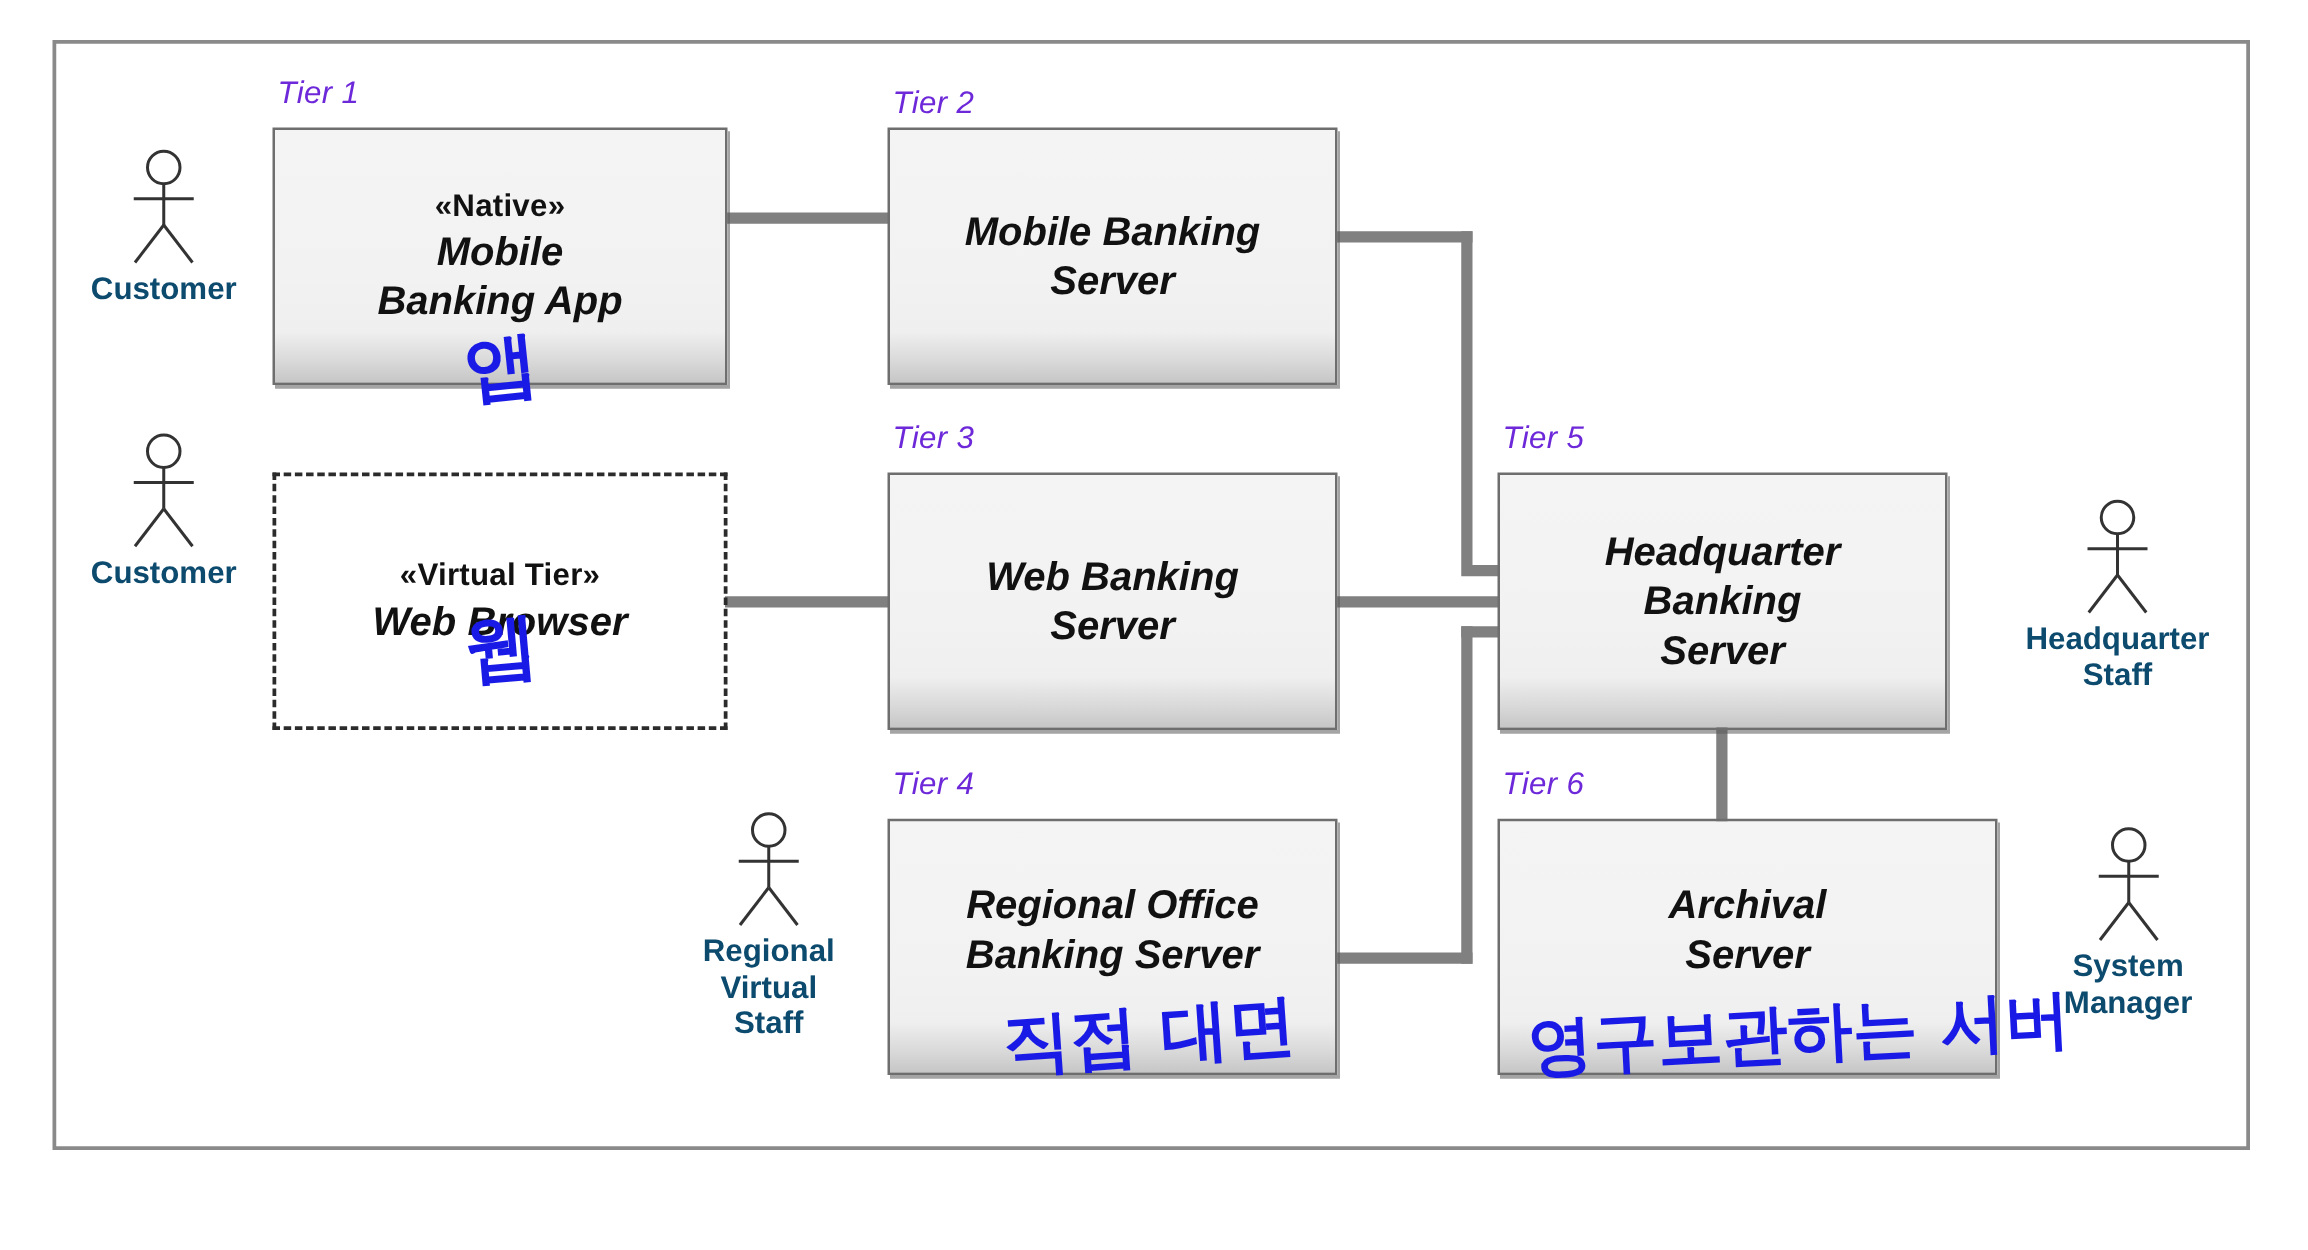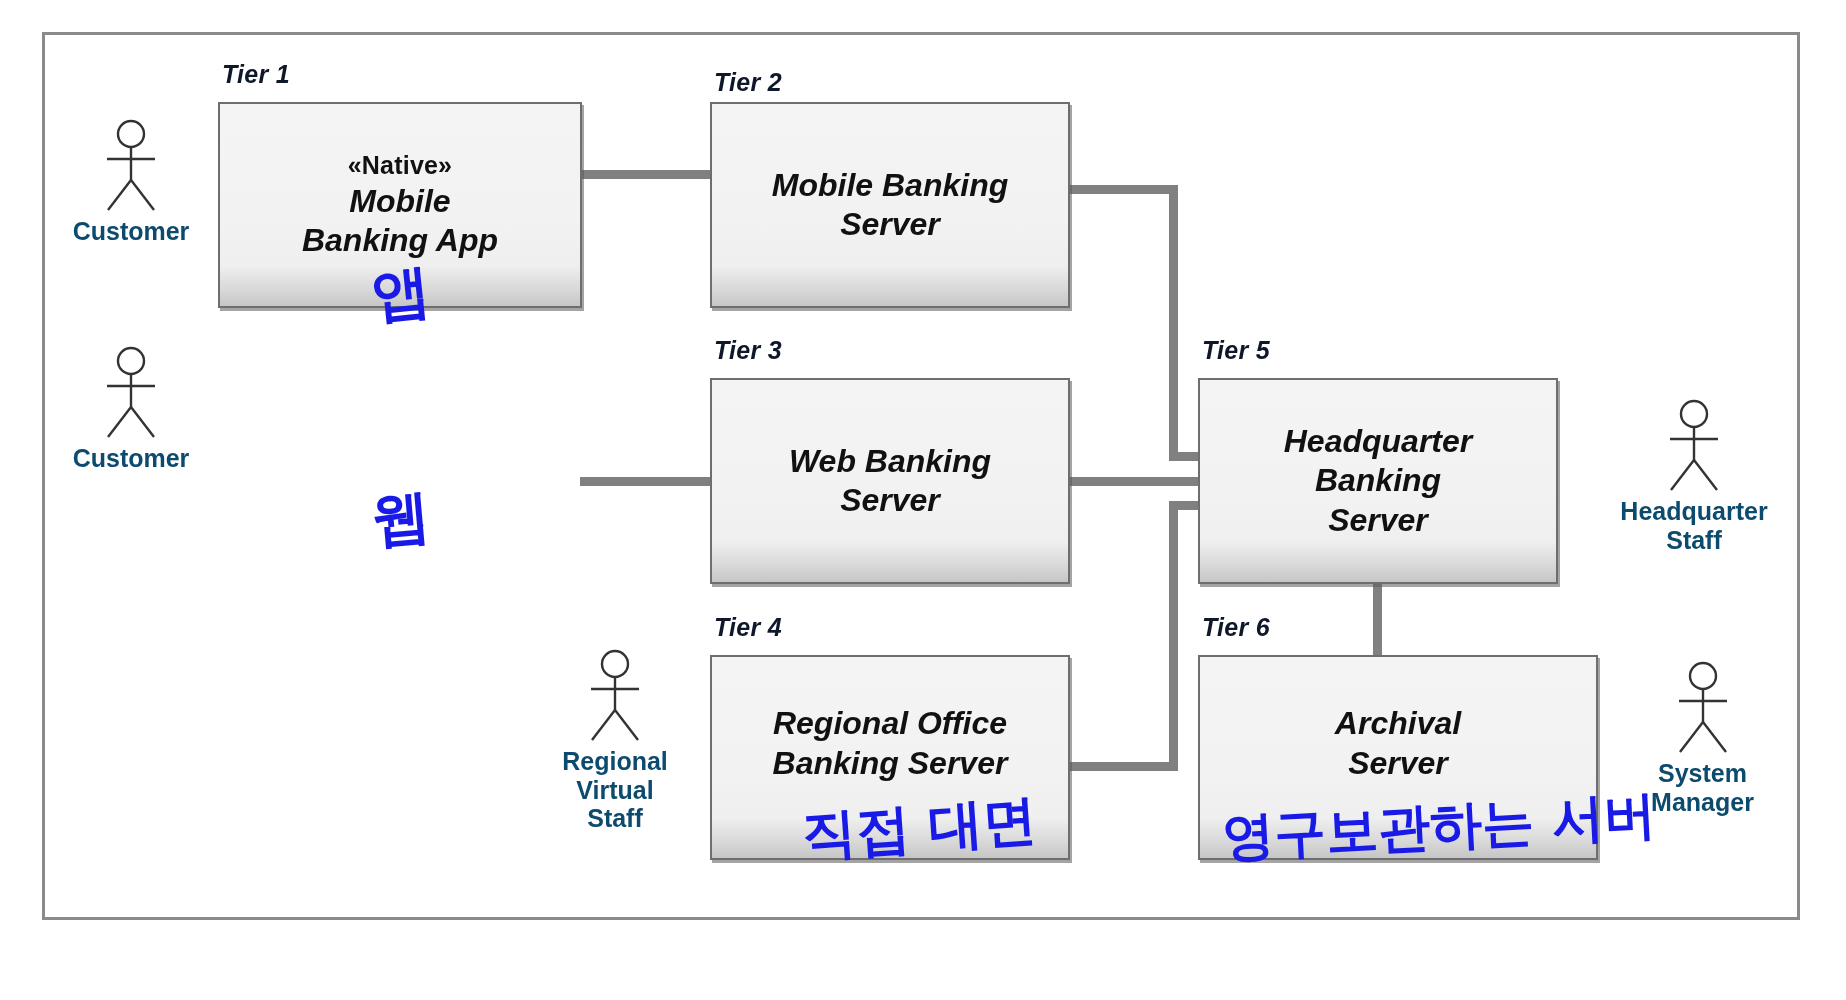--- a/index.html
+++ b/index.html
@@ -55,23 +55,23 @@
   .n-t2 .nodename{font-size:32px;}
   .n-vt .nodename{font-size:32px;}
   .n-t3 .nodename{font-size:32px;}
   .n-t4 .nodename{font-size:32px;}
   .n-t5 .nodename{font-size:32px;}
   .n-t6 .nodename{font-size:32px;}
 
   
   .tier-label{
     position:absolute;
-    color:#0f172a;
+    color:#6d28d9;
     font-style:italic;
-    font-weight:bold;
+    font-weight:normal;
     font-size:25px;
     letter-spacing:.3px;
     white-space:nowrap;
   }
 
   
   .actor{
     position:absolute;
     width:190px;
     display:flex;
@@ -146,20 +146,26 @@
     </div>
   </div>
 
   <div class="node solid n-t2" style="left:710px;top:102px;width:360px;height:206px;">
     <div class="inner">
       <span class="nodename" style="white-space:pre-line;">Mobile Banking
 Server</span>
     </div>
   </div>
 
+  <div class="node dashed n-vt" style="left:218px;top:378px;width:364px;height:206px;">
+    <div class="inner">
+      <span class="stereo">«Virtual Tier»</span>
+      <span class="nodename" style="white-space:pre-line;">Web Browser</span>
+    </div>
+  </div>
 
   <div class="node solid n-t3" style="left:710px;top:378px;width:360px;height:206px;">
     <div class="inner">
       <span class="nodename" style="white-space:pre-line;">Web Banking
 Server</span>
     </div>
   </div>
 
   <div class="node solid n-t4" style="left:710px;top:655px;width:360px;height:205px;">
     <div class="inner" style="transform:translateY(-14px);">

